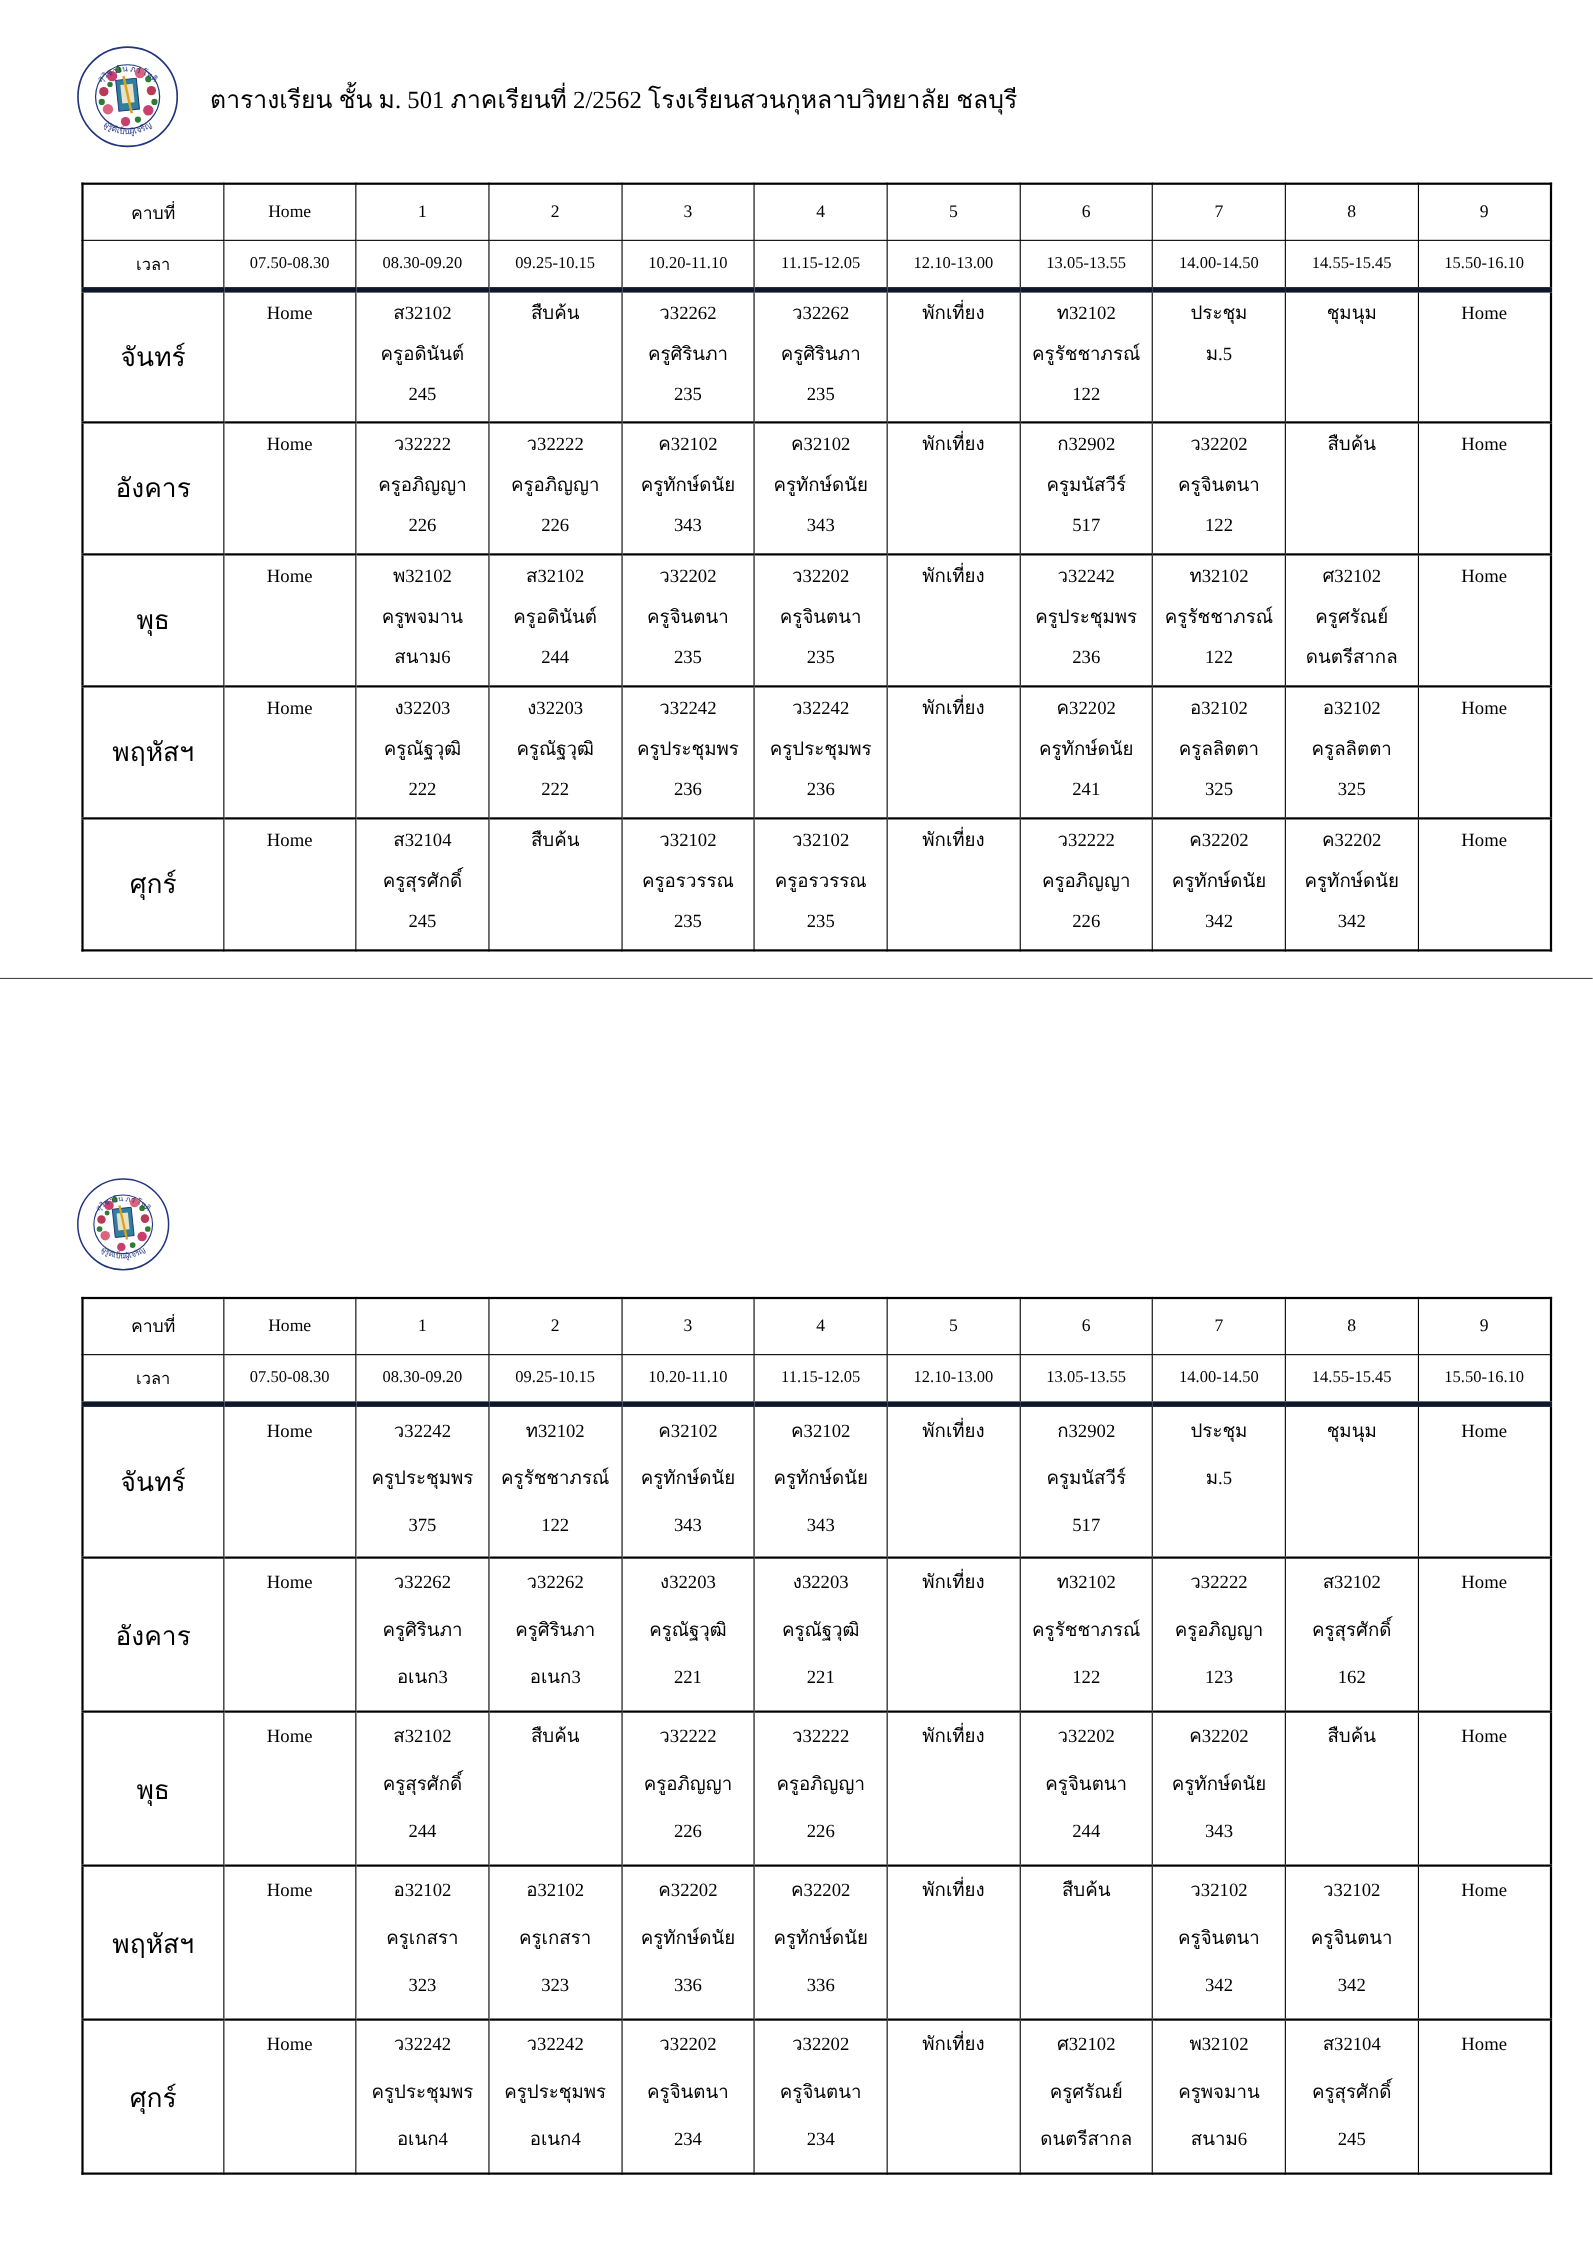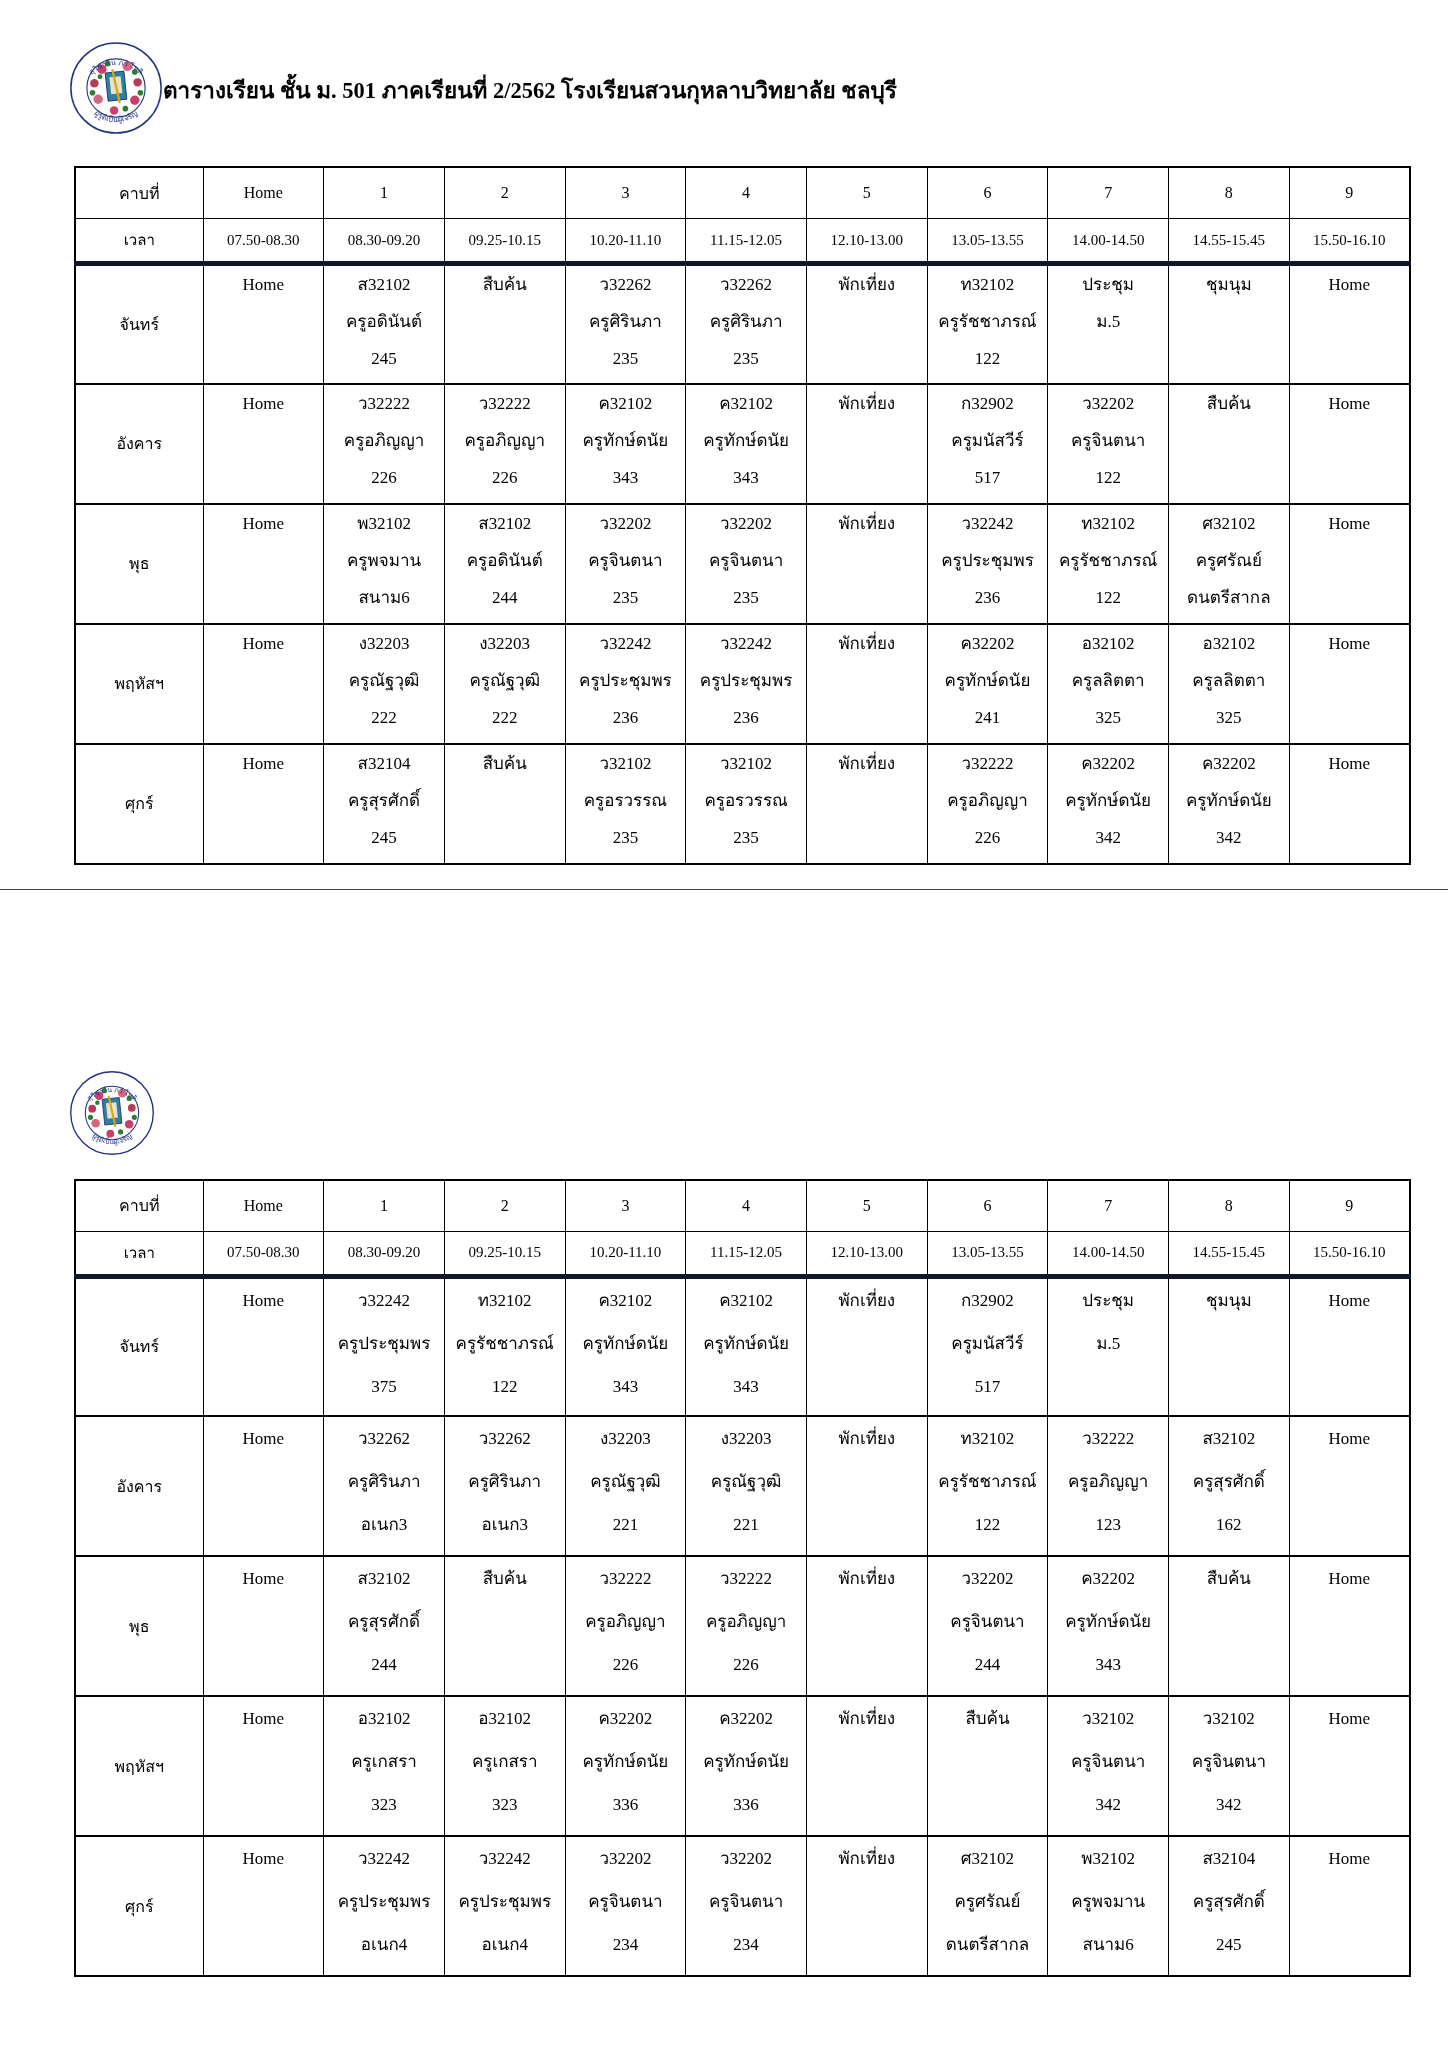--- a/index.html
+++ b/index.html
@@ -8,36 +8,36 @@
     font-family:"Liberation Serif","DejaVu Serif",serif;
     overflow:hidden;position:relative;
   }
   .section{padding-left:57px;padding-right:56px;}
   .sec-header{display:flex;align-items:center;padding-left:12px;}
   .sec1 .sec-header{margin-top:40px;height:100px;margin-bottom:26px;}
   .sec2 .sec-header{margin-top:178px;height:95px;margin-bottom:16px;}
   .logo-wrap{flex:0 0 auto;}
   .sec1 .logo-wrap svg{width:94px;height:94px;}
   .sec2 .logo-wrap svg{width:86px;height:86px;}
-  .page-title{font-size:22.5px;font-weight:bold;white-space:nowrap;}
+  .page-title{font-size:22.5px;font-weight:normal;margin-left:28px;white-space:nowrap;}
   table.timetable{
     border-collapse:collapse;width:1335px;table-layout:fixed;
     border:2.5px solid #000;
     margin-left:17px;
   }
   table.timetable th,table.timetable td{
     border:1.5px solid #000;text-align:center;padding:0;
     font-weight:normal;overflow:hidden;
   }
   tr.period-header-row th{height:50px;font-size:16px;}
   tr.time-row th{height:42px;font-size:15px;}
   th.corner-cell,th.time-label-cell{font-size:19px;font-weight:bold;}
   thead tr.time-row th{border-bottom:5px solid #0f172a;}
   tbody tr > *{border-top-width:2.5px !important;}
-  th.day-label{font-size:16px;font-weight:bold;vertical-align:middle;}
+  th.day-label{font-size:24px;font-weight:bold;vertical-align:middle;}
   .sec1 tbody tr{height:120px;}
   .sec2 tbody tr{height:140px;}
   td.schedule-cell{vertical-align:top;padding-top:5px;font-size:17px;}
   .cell-line{height:37px;display:flex;align-items:center;justify-content:center;line-height:1;}
   .sec2 .cell-line{height:43px;}
   .divider{border:none;border-top:1px solid #444;margin:24px 0 0 0;width:1448px;}
 </style>
 </head>
 <body>
 

